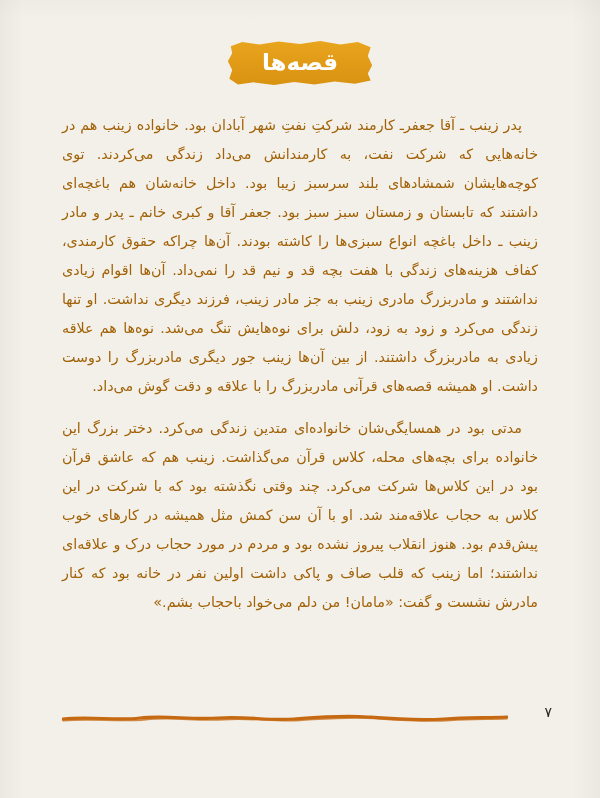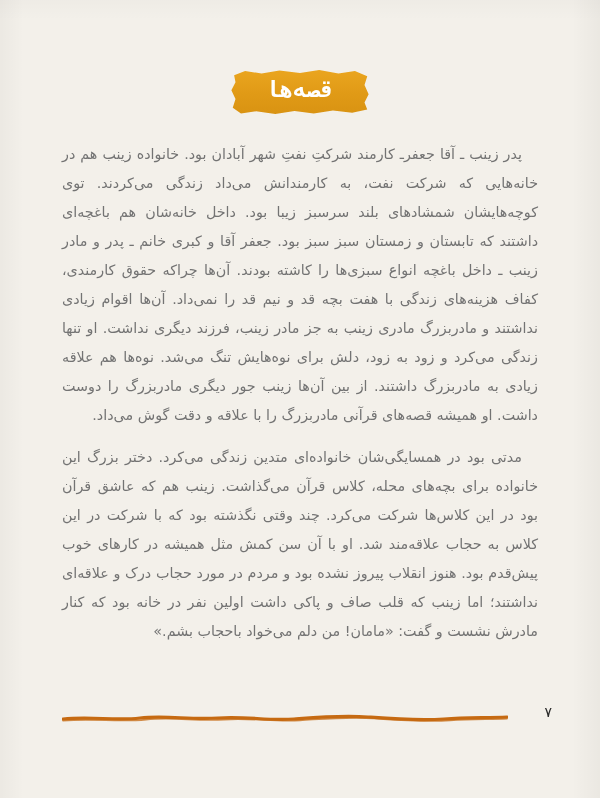--- a/index.html
+++ b/index.html
@@ -36,25 +36,24 @@
   .content {
     position: absolute;
     top: 0;
     right: 0;
     left: 0;
     padding: 0 62px 0 62px;
   }
 
   
   .title-wrap {
-    margin-top: 70px;
+    margin-top: 41px;
     display: flex;
     justify-content: center;
     align-items: flex-end;
-    font-family: Liberation Mono, monospace;
   }
   .title-banner {
     position: relative;
     display: inline-block;
     padding: 9px 34px 12px 34px;
     background: #e8a11c;
     background: linear-gradient(180deg, #eaa51f 0%, #e09a16 55%, #d99312 100%);
     color: #ffffff;
     font-size: 23px;
     font-weight: bold;
@@ -70,21 +69,21 @@
     );
   }
   .title-text {
     display: block;
     transform: translateY(1px);
   }
 
   
   .body-text {
     margin-top: 26px;
-    color: #737373;
+    color: #a16207;
     font-size: 14.3px;
     line-height: 2.03;
     text-align: justify;
     text-justify: inter-word;
     direction: rtl;
   }
   .body-text p {
     margin: 0 0 13px 0;
     text-indent: 16px;
   }

